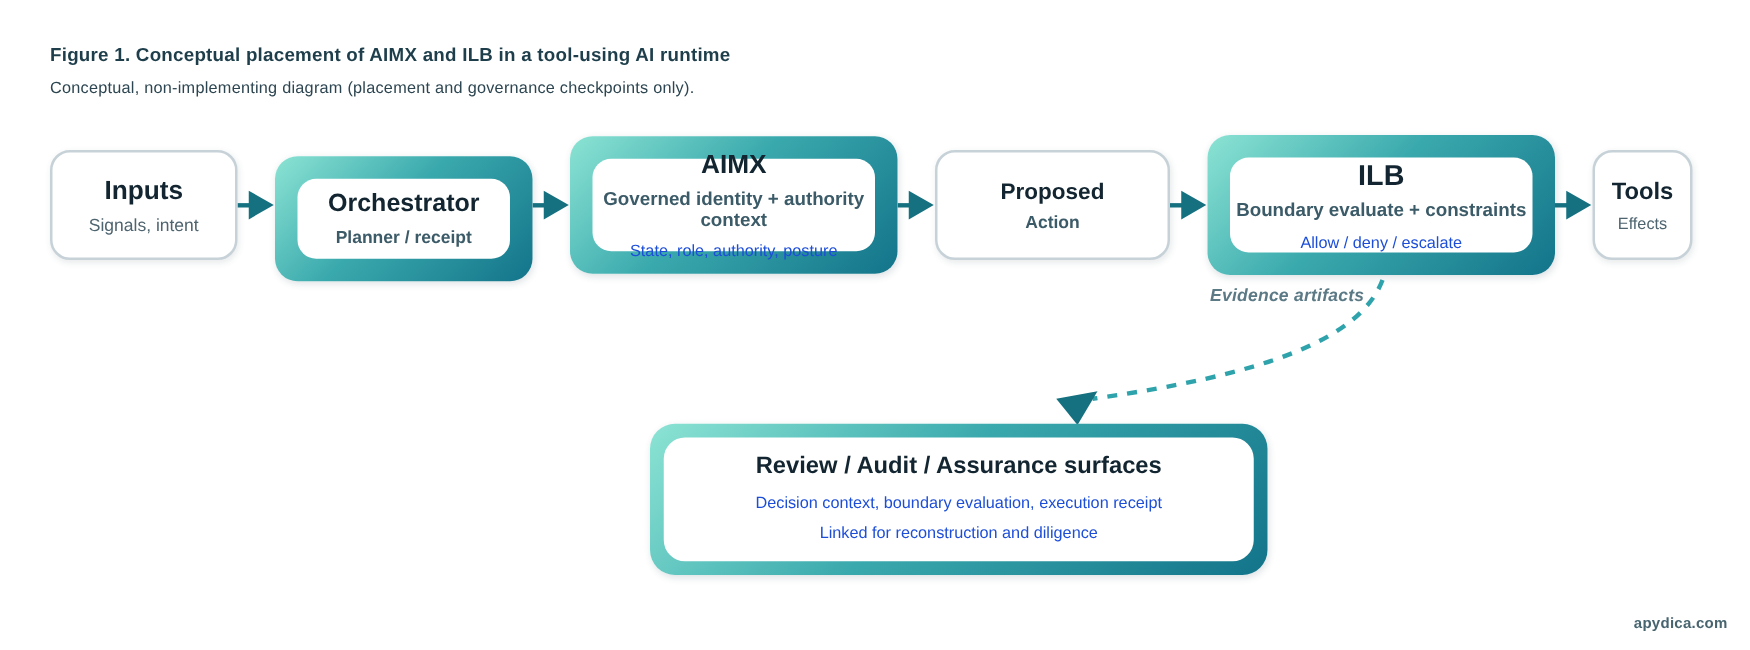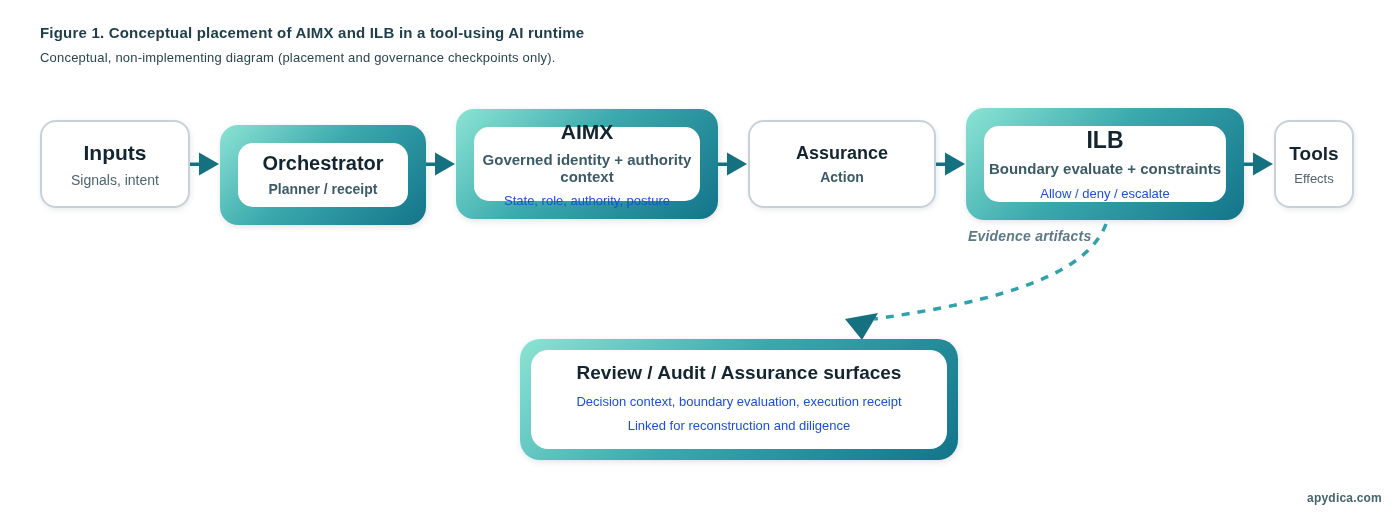--- a/index.html
+++ b/index.html
@@ -6,21 +6,21 @@
   .canvas {
     position: relative;
     width: 1400px;
     height: 520px;
     background: #ffffff;
     font-family: "Liberation Sans", "DejaVu Sans", sans-serif;
     overflow: hidden;
   }
 
   
-  .figure-header { position: absolute; left: 40px; top: 24px; }
+  .figure-header { position: absolute; left: 40px; top: 36px; }
   .figure-title {
     font-size: 15px;
     font-weight: bold;
     color: #1d3e4a;
     letter-spacing: 0.2px;
     margin-bottom: 9px;
   }
   .figure-subtitle {
     font-size: 13px;
     color: #2c4550;
@@ -124,21 +124,21 @@
     color: #5c7a86;
     letter-spacing: 0.2px;
     font-style: italic;
   }
 
   
   .review-wrap {
     position: absolute;
     left: 520px;
     top: 339px;
-    width: 438px;
+    width: 494px;
     height: 121px;
     background: linear-gradient(135deg, #8ce4d4 0%, #3aa9ad 45%, #13748a 100%);
     border-radius: 20px;
     padding: 11px;
     box-sizing: border-box;
     box-shadow: 1px 2px 6px rgba(30, 60, 70, 0.14);
   }
   .review-body {
     background: #ffffff;
     border-radius: 17px;
@@ -206,21 +206,21 @@
         <div class="node-detail">State, role, authority, posture</div>
       </div>
     </div>
 
     <svg class="flow-arrow" width="30" height="28" viewBox="0 0 30 28">
       <rect x="0" y="12.5" width="11" height="3.5" fill="#15707f"></rect>
       <polygon points="9,2.5 29,14 9,25.5" fill="#15707f"></polygon>
     </svg>
 
     <div class="node plain n-proposed">
-      <div class="node-title">Assurance</div>
+      <div class="node-title">Proposed</div>
       <div class="node-sub bold">Action</div>
     </div>
 
     <svg class="flow-arrow" width="30" height="28" viewBox="0 0 30 28">
       <rect x="0" y="12.5" width="11" height="3.5" fill="#15707f"></rect>
       <polygon points="9,2.5 29,14 9,25.5" fill="#15707f"></polygon>
     </svg>
 
     <div class="node teal n-ilb">
       <div class="node-body">

